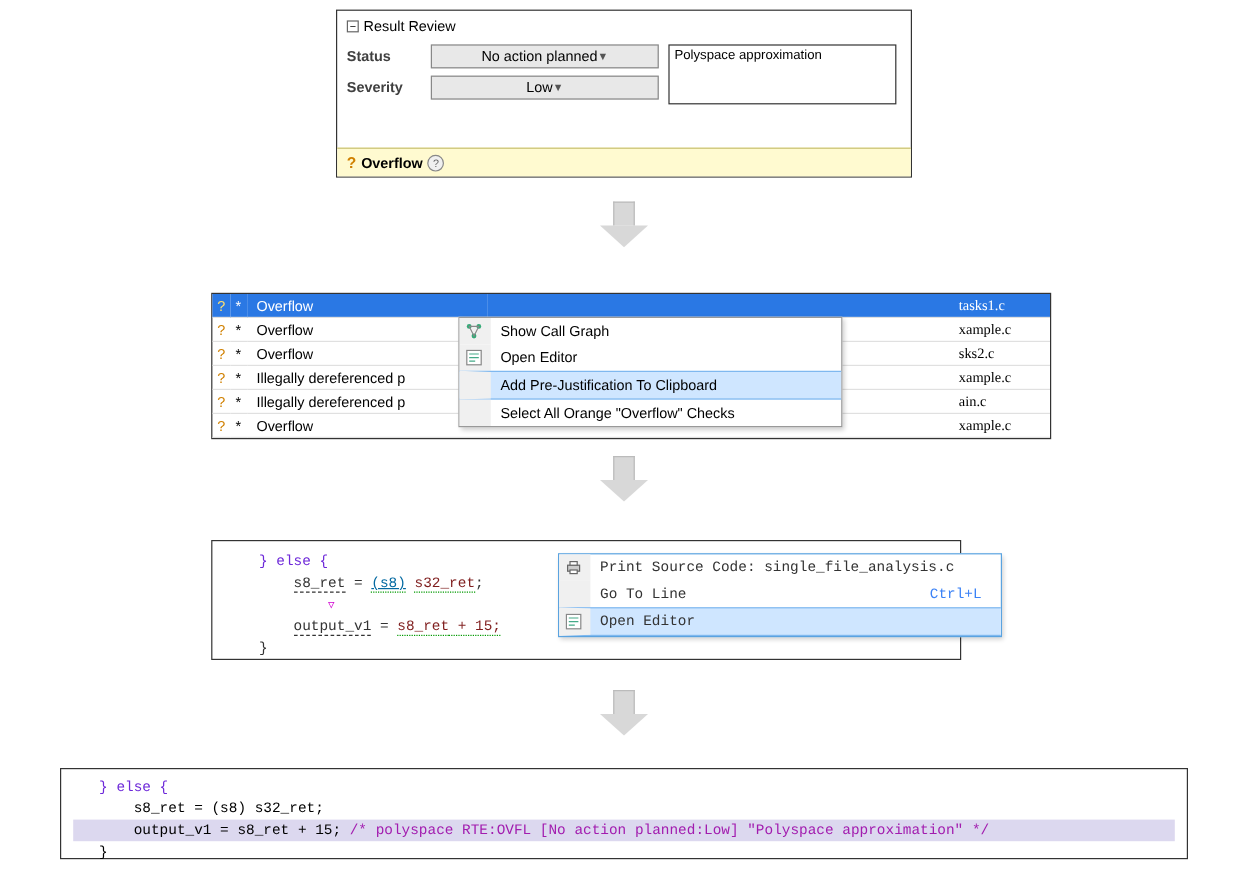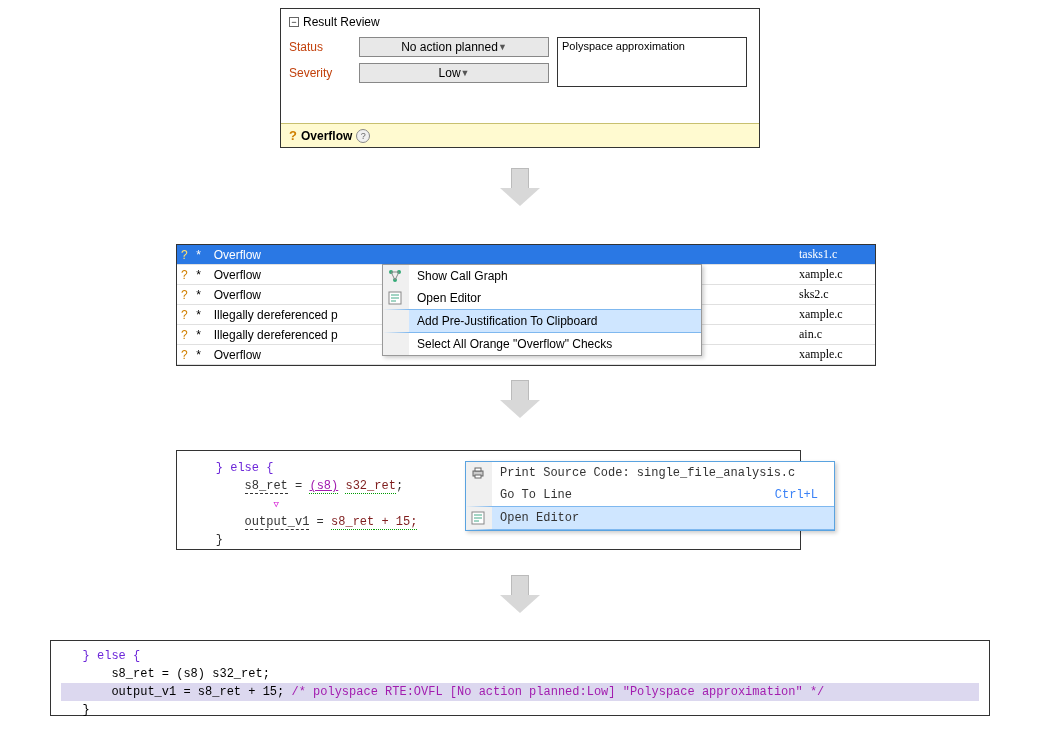--- a/index.html
+++ b/index.html
@@ -22,21 +22,21 @@
       top: 8px;
       width: 480px;
       height: 140px;
       padding: 6px 8px;
     }
     .panel-1-title-row { display: flex; align-items: center; gap: 4px; margin-bottom: 8px; }
     .minus-box { border: 1px solid #666; width: 10px; height: 10px; display: flex; align-items: center; justify-content: center; font-size: 9px; line-height: 1; }
     .panel-1-fields { display: flex; gap: 8px; }
     .panel-1-left { flex: 0 0 260px; }
     .field-row { display: flex; align-items: center; margin-bottom: 6px; }
-    .field-label { width: 70px; color: #c2410c; }
+    .field-label { width: 70px; color: #404040; font-weight: bold; }
     .select-box {
       flex: 1;
       background: #e8e8e8;
       border: 1px solid #888;
       padding: 2px 6px;
       display: flex;
       justify-content: center;
       align-items: center;
       height: 20px;
     }
@@ -118,21 +118,21 @@
       top: 450px;
       width: 625px;
       height: 100px;
       padding: 8px 10px;
       font-family: "Courier New", monospace;
       font-size: 12px;
       color: #333;
     }
     .code-line { white-space: pre; line-height: 1.5; }
     .kw { color: #6d28d9; }
-    .s8 { color: #a21caf; border-bottom: 1px dotted #009a00; text-decoration: underline; }
+    .s8 { color: #0369a1; border-bottom: 1px dotted #009a00; text-decoration: underline; }
     .svar { color: #333; border-bottom: 1px dashed #333; }
     .ret { color: #7f1d1d; border-bottom: 1px dotted #009a00; }
     .triangle-mark { color: #d000d0; font-size: 9px; }
     .ctx-menu-3 {
       position: absolute;
       left: 245px;
       top: 10px;
       width: 370px;
       background: #fff;
       border: 1px solid #5aa3e0;

